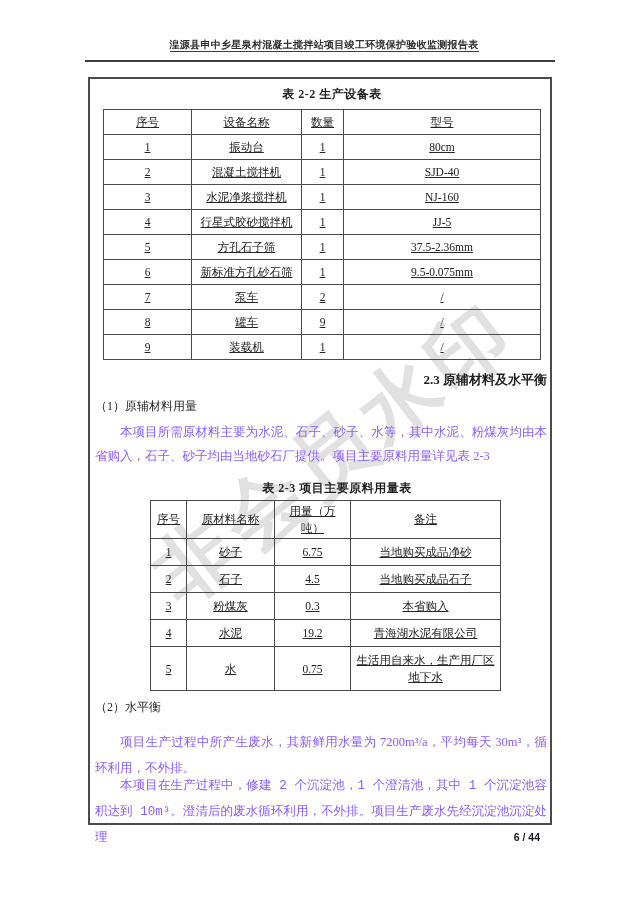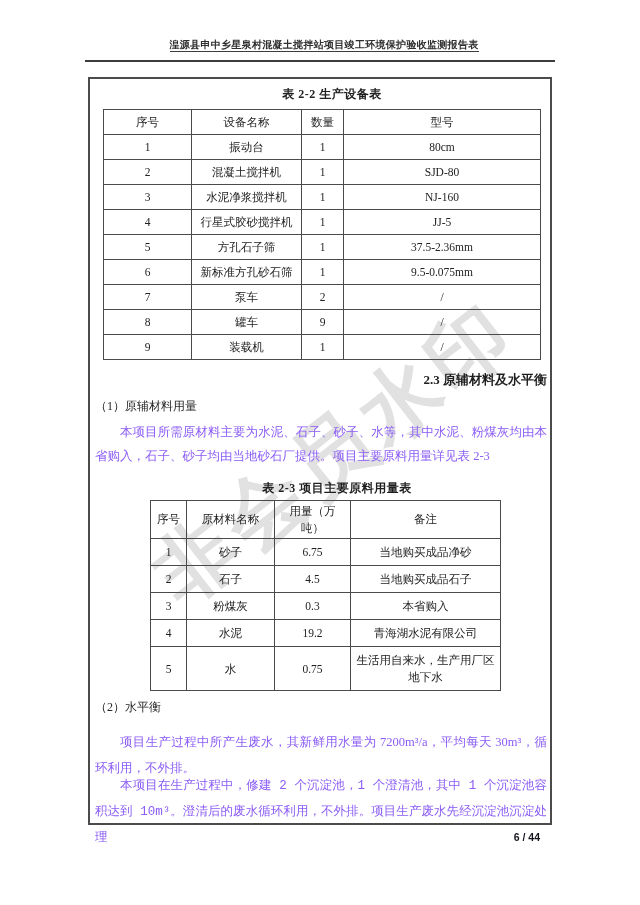--- a/index.html
+++ b/index.html
@@ -46,20 +46,21 @@
     pointer-events: none;
   }
 
   
   table {
     border-collapse: collapse;
     table-layout: fixed;
     position: absolute;
     z-index: 1;
     background: transparent;
+    text-decoration: underline;
   }
   td, th {
     border: 1px solid #4a4a4a;
     text-align: center;
     vertical-align: middle;
     font-weight: normal;
     font-size: 11.5px;
     color: #222;
     line-height: 1.45;
     padding: 2px 4px;
@@ -137,21 +138,21 @@
   <tr>
     <td>1</td>
     <td>振动台</td>
     <td>1</td>
     <td>80cm</td>
   </tr>
   <tr>
     <td>2</td>
     <td>混凝土搅拌机</td>
     <td>1</td>
-    <td>SJD-80</td>
+    <td>SJD-40</td>
   </tr>
   <tr>
     <td>3</td>
     <td>水泥净浆搅拌机</td>
     <td>1</td>
     <td>NJ-160</td>
   </tr>
   <tr>
     <td>4</td>
     <td>行星式胶砂搅拌机</td>

